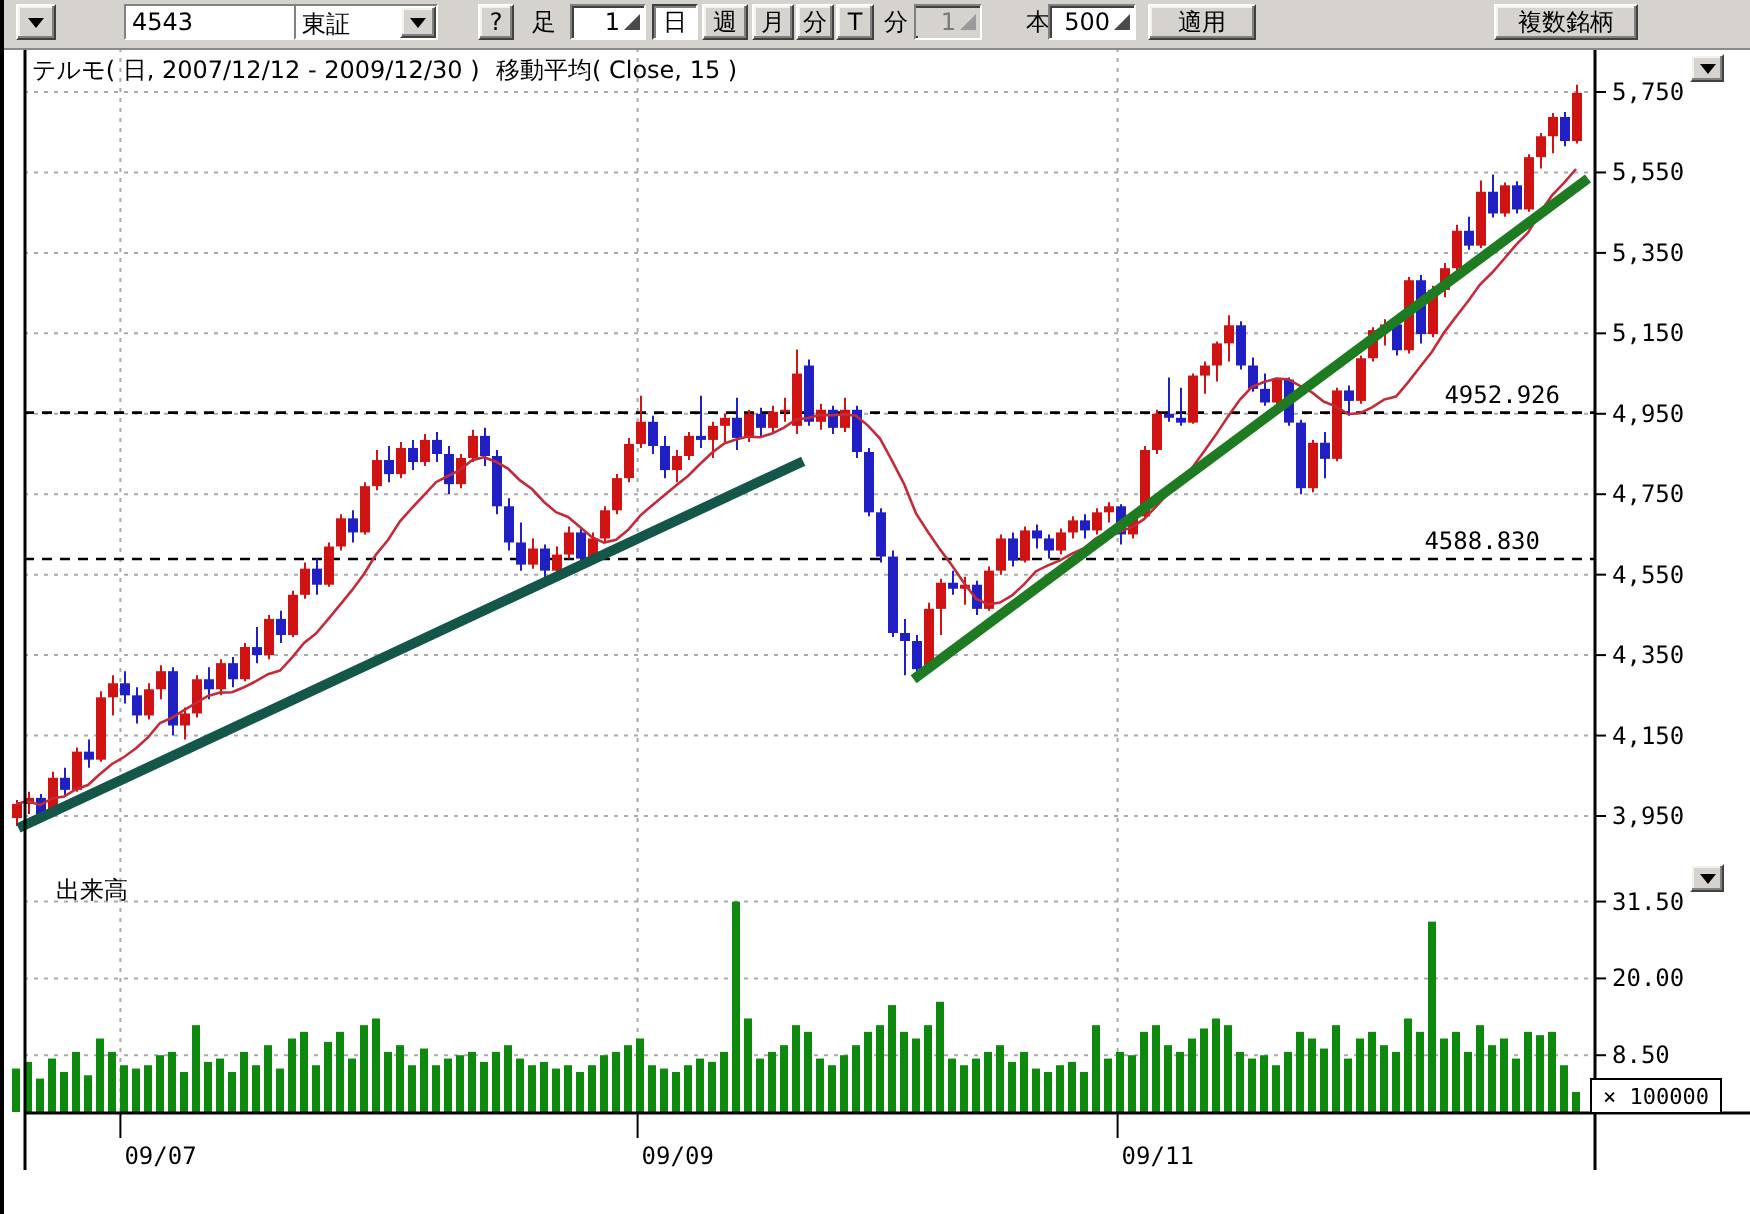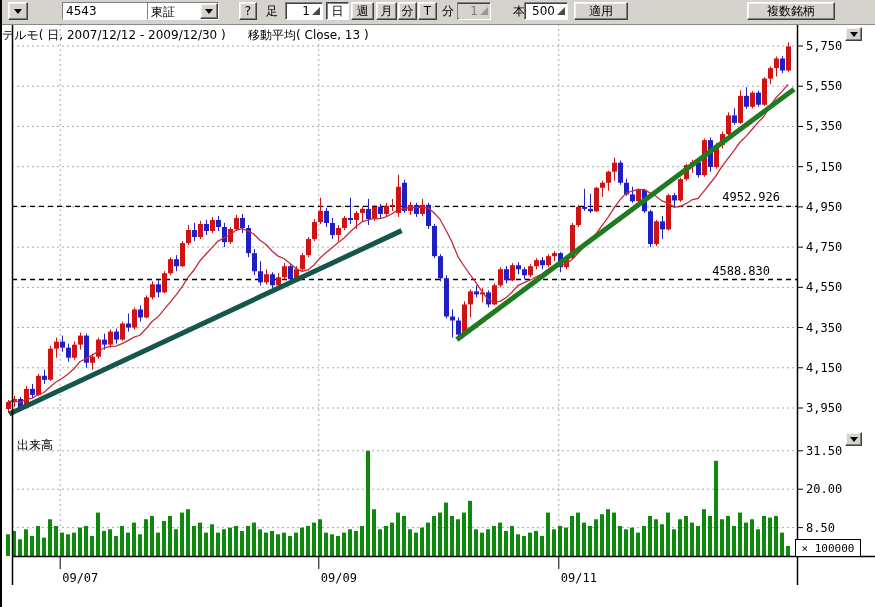--- a/index.html
+++ b/index.html
@@ -541,26 +541,26 @@
     <div class="tb sunken spin disabled" style="left:455px;width:34px;">
       <span class="val">1</span>
       <span class="spin-glyph" style="border-bottom-color:#9a9a9a;"></span>
     </div>
     <div class="tb lbl" style="left:511px;">本数</div>
     <div class="tb sunken spin" style="left:522px;width:44px;">
       <span class="val">500</span>
       <span class="spin-glyph"></span>
     </div>
     <div class="tb raised btn" style="left:572px;width:54px;">適用</div>
-    <div class="tb raised btn" style="left:745px;width:88px;">複数銘柄</div>
+    <div class="tb raised btn" style="left:745px;width:72px;">複数銘柄</div>
   </div>
 
-  <div class="ovl" style="left:0;top:27px;">テルモ( 日, 2007/12/12 - 2009/12/30 )</div>
-  <div class="ovl" style="left:246px;top:27px;">移動平均( Close, 13 )</div>
-  <div class="ovl" style="left:15px;top:437px;">出来高</div>
+  <div class="ovl" style="left:14px;top:27px;">テルモ( 日, 2007/12/12 - 2009/12/30 )</div>
+  <div class="ovl" style="left:246px;top:27px;">移動平均( Close, 15 )</div>
+  <div class="ovl" style="left:26px;top:437px;">出来高</div>
   <div id="unit-box">× 100000</div>
 
   <div class="scale-btn raised" style="left:843px;top:27px;">
     <span class="tri-down"></span>
   </div>
   <div class="scale-btn raised" style="left:843px;top:432px;">
     <span class="tri-down"></span>
   </div>
 
 </div>

